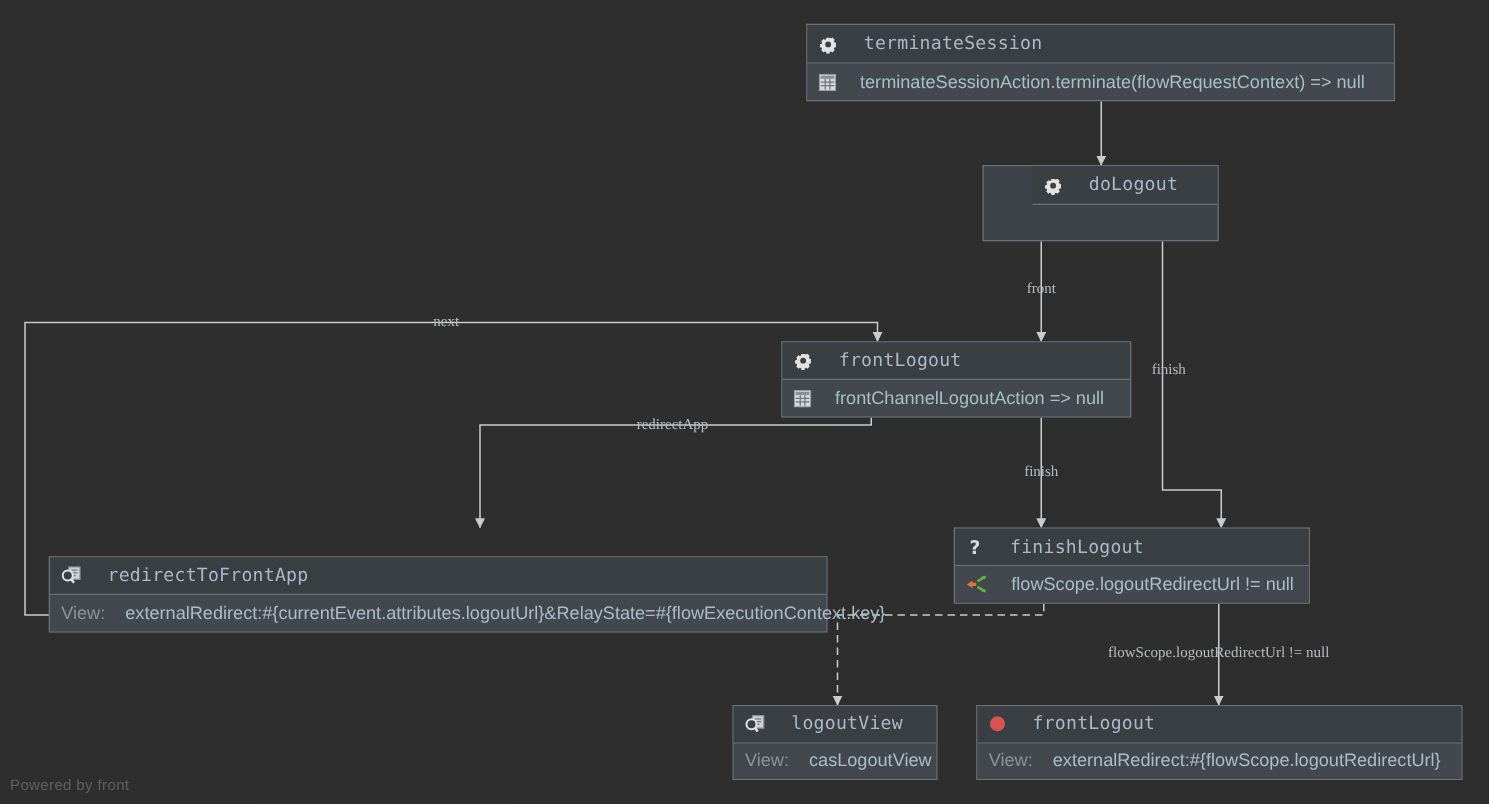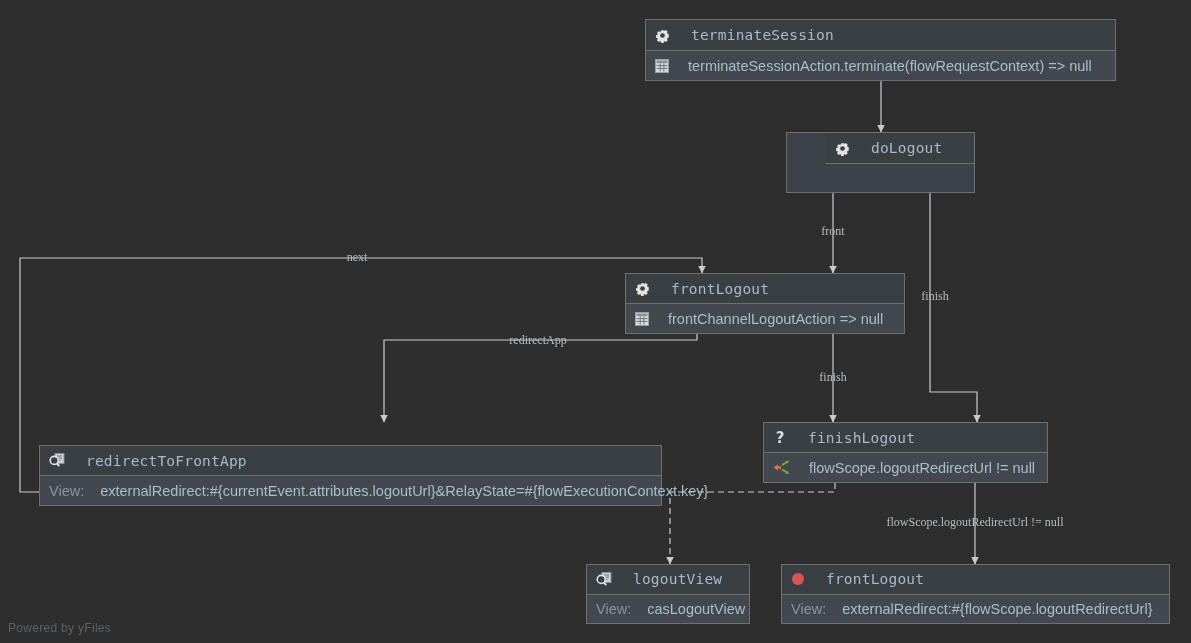--- a/index.html
+++ b/index.html
@@ -252,14 +252,14 @@
     </div>
   <div id="labels-layer">
       <div class="edge-label" style="left: 833px; top: 231px;">front</div>
       <div class="edge-label" style="left: 935px; top: 296px;">finish</div>
       <div class="edge-label" style="left: 538px; top: 340px;">redirectApp</div>
       <div class="edge-label" style="left: 833px; top: 377px;">finish</div>
       <div class="edge-label" style="left: 357px; top: 257px;">next</div>
       <div class="edge-label" style="left: 975px; top: 522px;">flowScope.logoutRedirectUrl != null</div>
     </div>
 
-  <div id="watermark">Powered by yFiles</div>
+  <div id="watermark">Powered by front</div>
 </div>
 
 </body></html>

